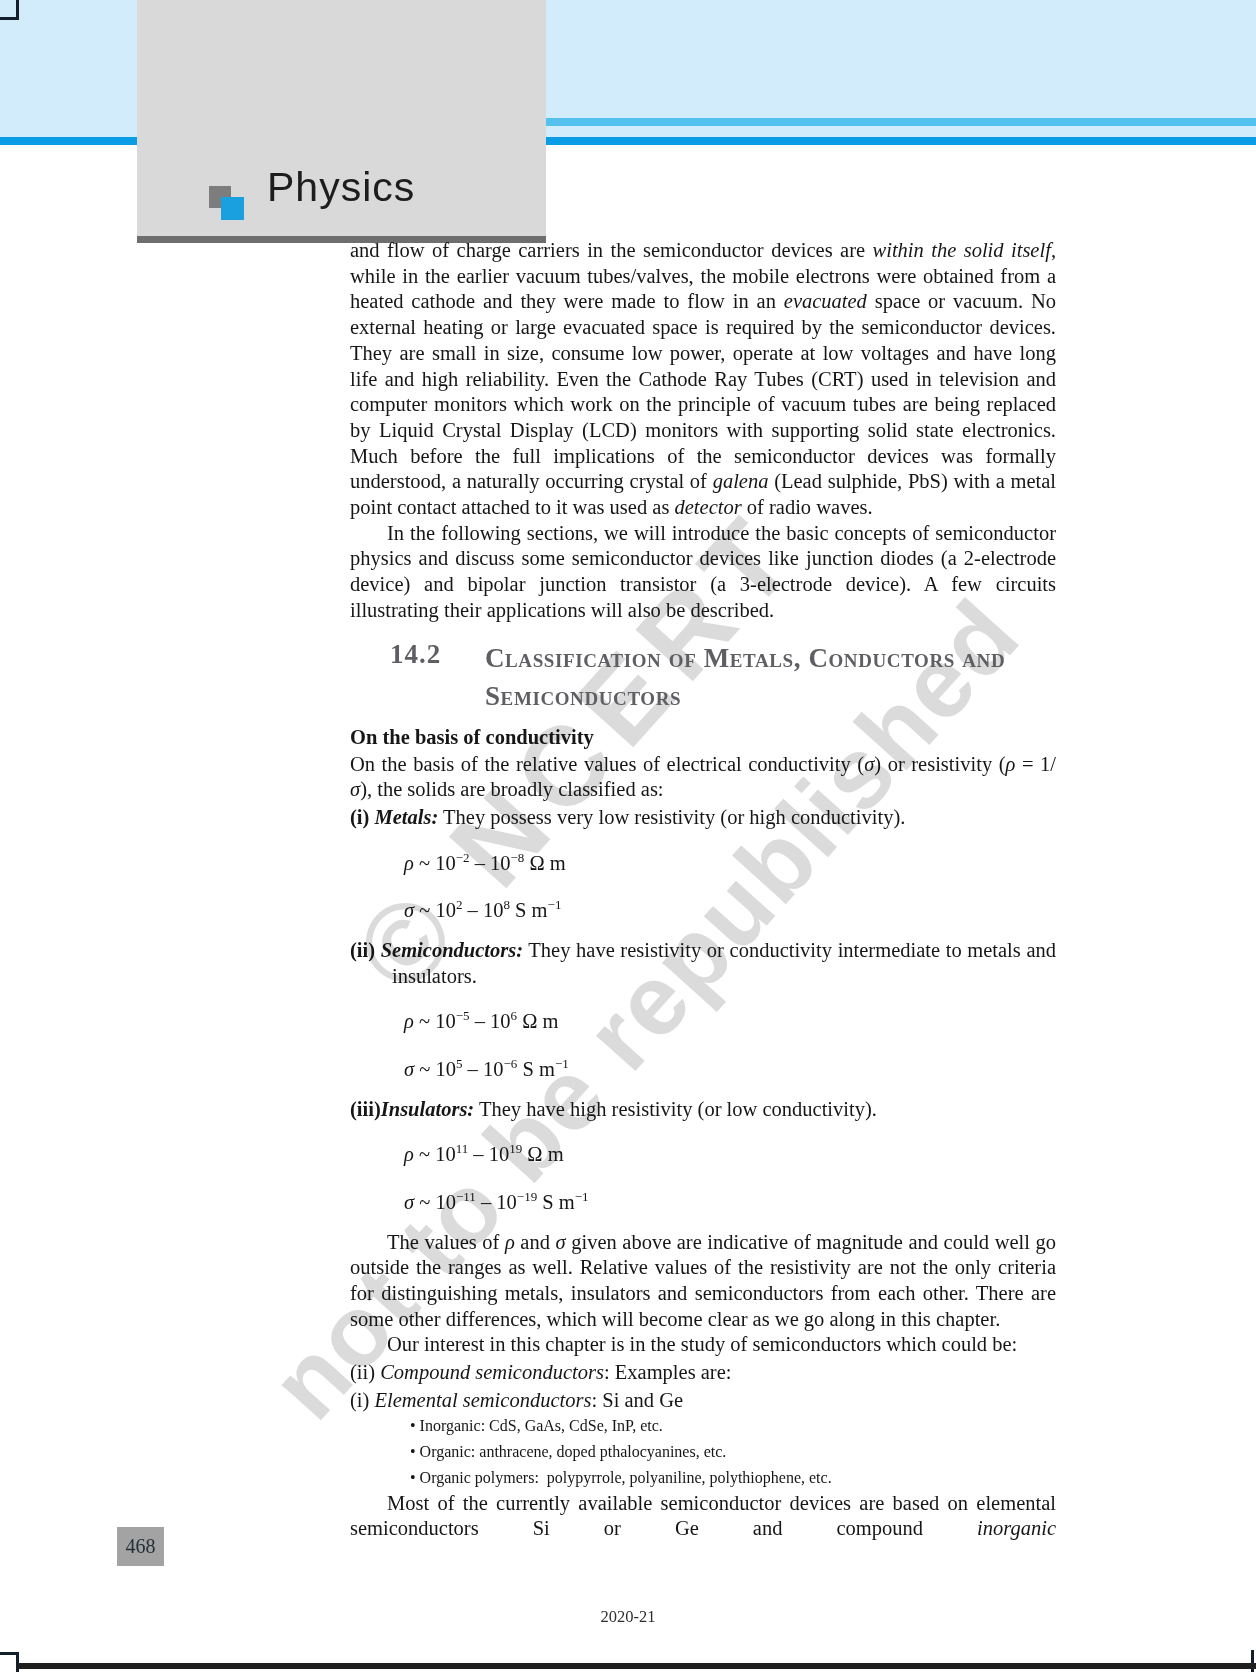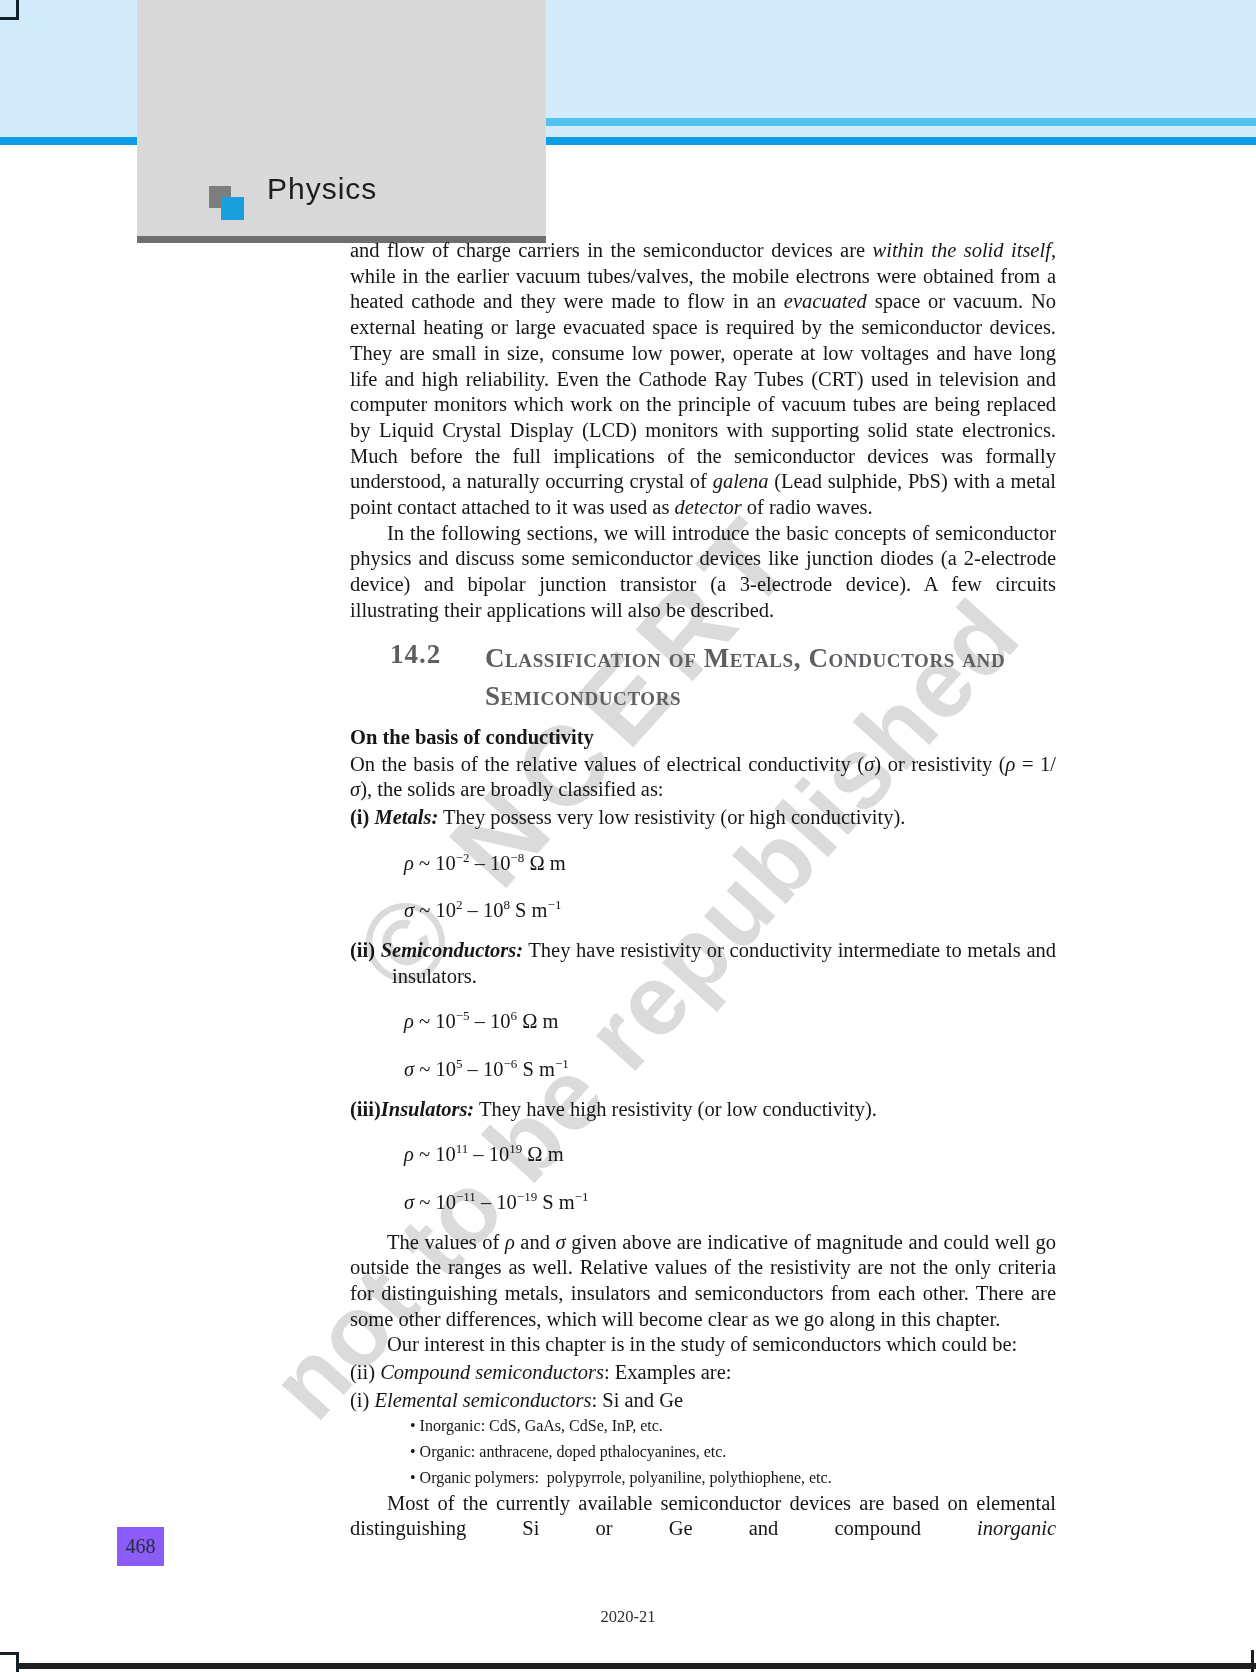--- a/index.html
+++ b/index.html
@@ -14,22 +14,22 @@
   .stripe-left-dark { position:absolute; left:0;   top:137px; width:137px;  height:8px;   background:#0a9ce4; }
   .band-right       { position:absolute; left:546px; top:0;     right:0; height:118px; background:#d3ecfb; }
   .stripe-right-mid { position:absolute; left:546px; top:118px; right:0; height:8px;   background:#54c1ef; }
   .band-right-low   { position:absolute; left:546px; top:126px; right:0; height:11px;  background:#d3ecfb; }
   .stripe-right-dark{ position:absolute; left:546px; top:137px; right:0; height:8px;   background:#0a9ce4; }
 
   .gray-panel  { position:absolute; left:137px; top:0; width:409px; height:243px; background:#d9d9d9; }
   .panel-strip { position:absolute; left:0; bottom:0; width:100%; height:7px; background:#6e6e6e; }
   .logo-gray   { position:absolute; left:72px;  top:186px; width:22px; height:22px; background:#7d7d7d; }
   .logo-blue   { position:absolute; left:84px;  top:197px; width:23px; height:23px; background:#1a9fdf; }
-  .book-title  { position:absolute; left:130px; top:172px; font-family:"Liberation Sans",sans-serif;
-                 font-size:30px; letter-spacing:1px; color:#1d1d1d; }
+  .book-title  { position:absolute; left:130px; top:164px; font-family:"Liberation Sans",sans-serif;
+                 font-size:41px; letter-spacing:1px; color:#1d1d1d; }
 
   
   .mark { position:absolute; background:#13202c; }
   .m-tl-v { left:16px; top:0;       width:3px;  height:19px; }
   .m-tl-h { left:0;    top:17px;    width:19px; height:3px;  }
   .m-bl-h { left:0;    top:1652px;  width:19px; height:3px;  }
   .m-bl-v { left:16px; top:1652px;  width:3px;  height:20px; }
   .m-br-v { left:1251px; top:1650px; width:3px; height:22px; }
   .bottom-bar { position:absolute; left:18px; right:0; top:1663px; height:6px; background:#1f1f1f; }
 
@@ -58,21 +58,21 @@
 
   .formula { margin:12px; padding-left:42px; font-size:20.5px; line-height:29.8px; }
   .formula sup { font-size:13px; }
 
   .blt { margin:0; padding-left:60px; font-size:16px; line-height:25.7px; }
   .blt::before { content:"\2022\00a0 "; }
 
   .p-last { text-align-last:justify; }
 
   .badge { position:absolute; left:117px; top:1527px; width:47px; height:39px; z-index:2;
-           background:#8b5cf6; display:flex; align-items:center; justify-content:center;
+           background:#a3a3a3; display:flex; align-items:center; justify-content:center;
            font-size:20px; color:#22303a; }
   .footer { position:absolute; left:0; right:0; top:1607px; text-align:center;
             font-size:16.5px; color:#2e2e2e; z-index:2; }
 </style>
 </head>
 <body>
 
 <div class="page-root">
 
   <div class="band-left"></div>
@@ -133,21 +133,21 @@
 
     <p class="body indent">Our interest in this chapter is in the study of semiconductors which could be:</p>
 
     <p class="item"><span>(ii)</span> <i>Compound semiconductors</i><span>: Examples are:</span></p>
     <p class="item"><span>(i)</span> <i>Elemental semiconductors</i><span>: Si and Ge</span></p>
 
     <p class="blt">Inorganic: CdS, GaAs, CdSe, InP, etc.</p>
     <p class="blt">Organic: anthracene, doped pthalocyanines, etc.</p>
     <p class="blt">Organic polymers:&nbsp; polypyrrole, polyaniline, polythiophene, etc.</p>
 
-    <p class="body indent p-last"><span>Most of the currently available semiconductor devices are based on elemental distinguishing Si or Ge and compound </span><i>inorganic</i></p>
+    <p class="body indent p-last"><span>Most of the currently available semiconductor devices are based on elemental semiconductors Si or Ge and compound </span><i>inorganic</i></p>
 
   </div>
 
   <div class="badge">468</div>
 
   <div class="footer">2020-21</div>
 
 </div>
 
 </body></html>

